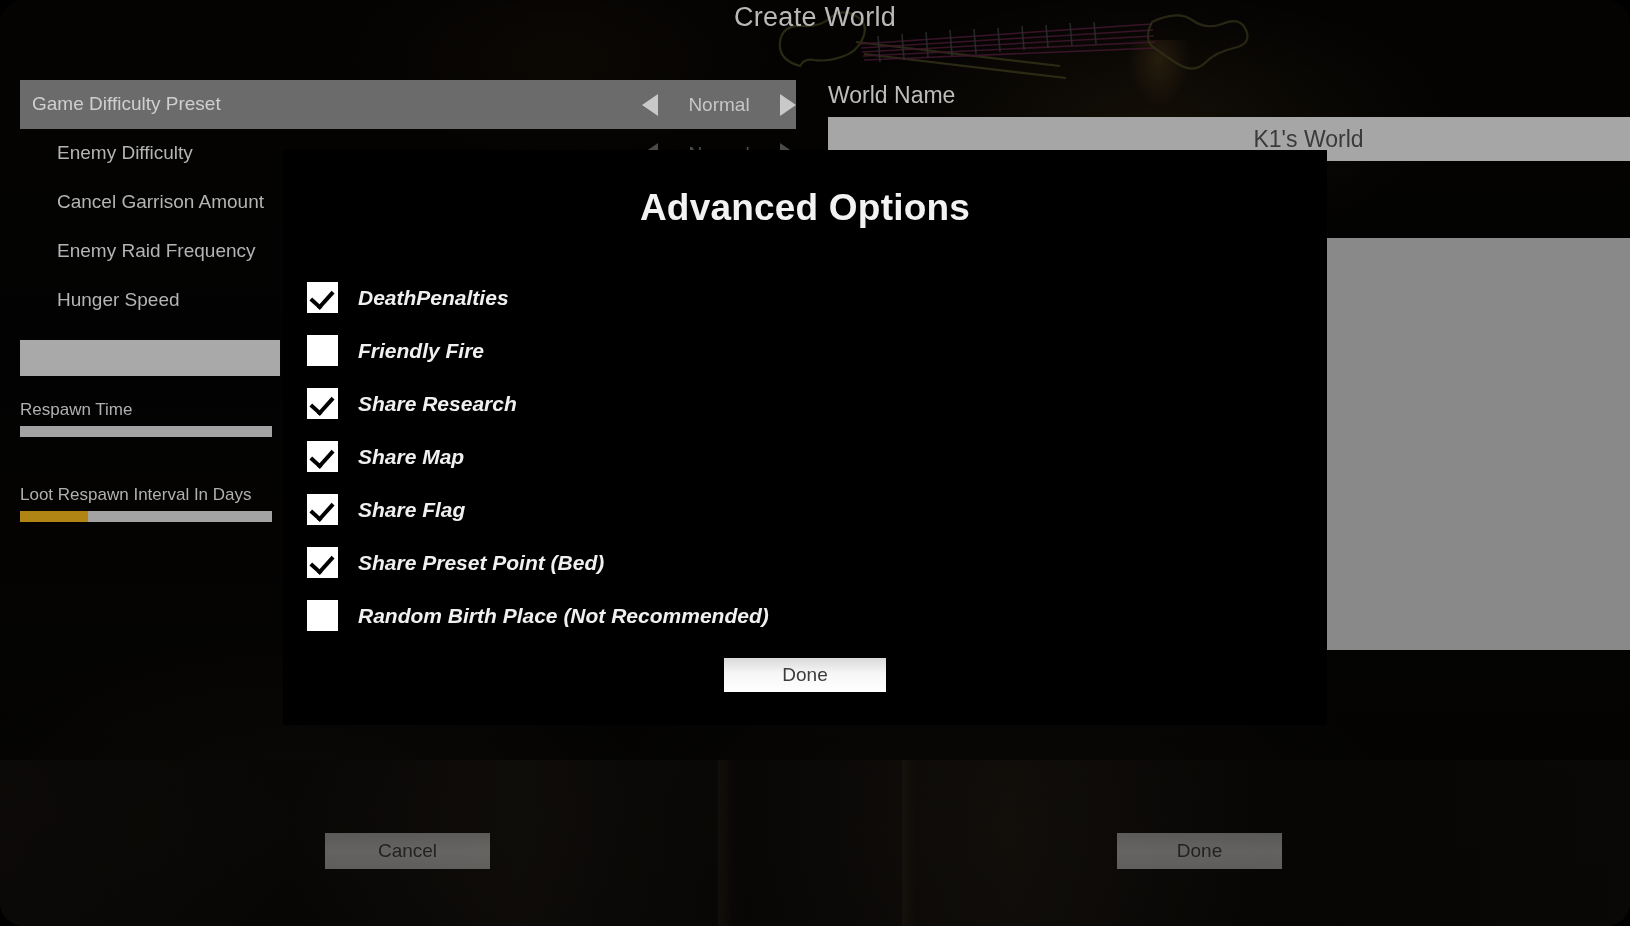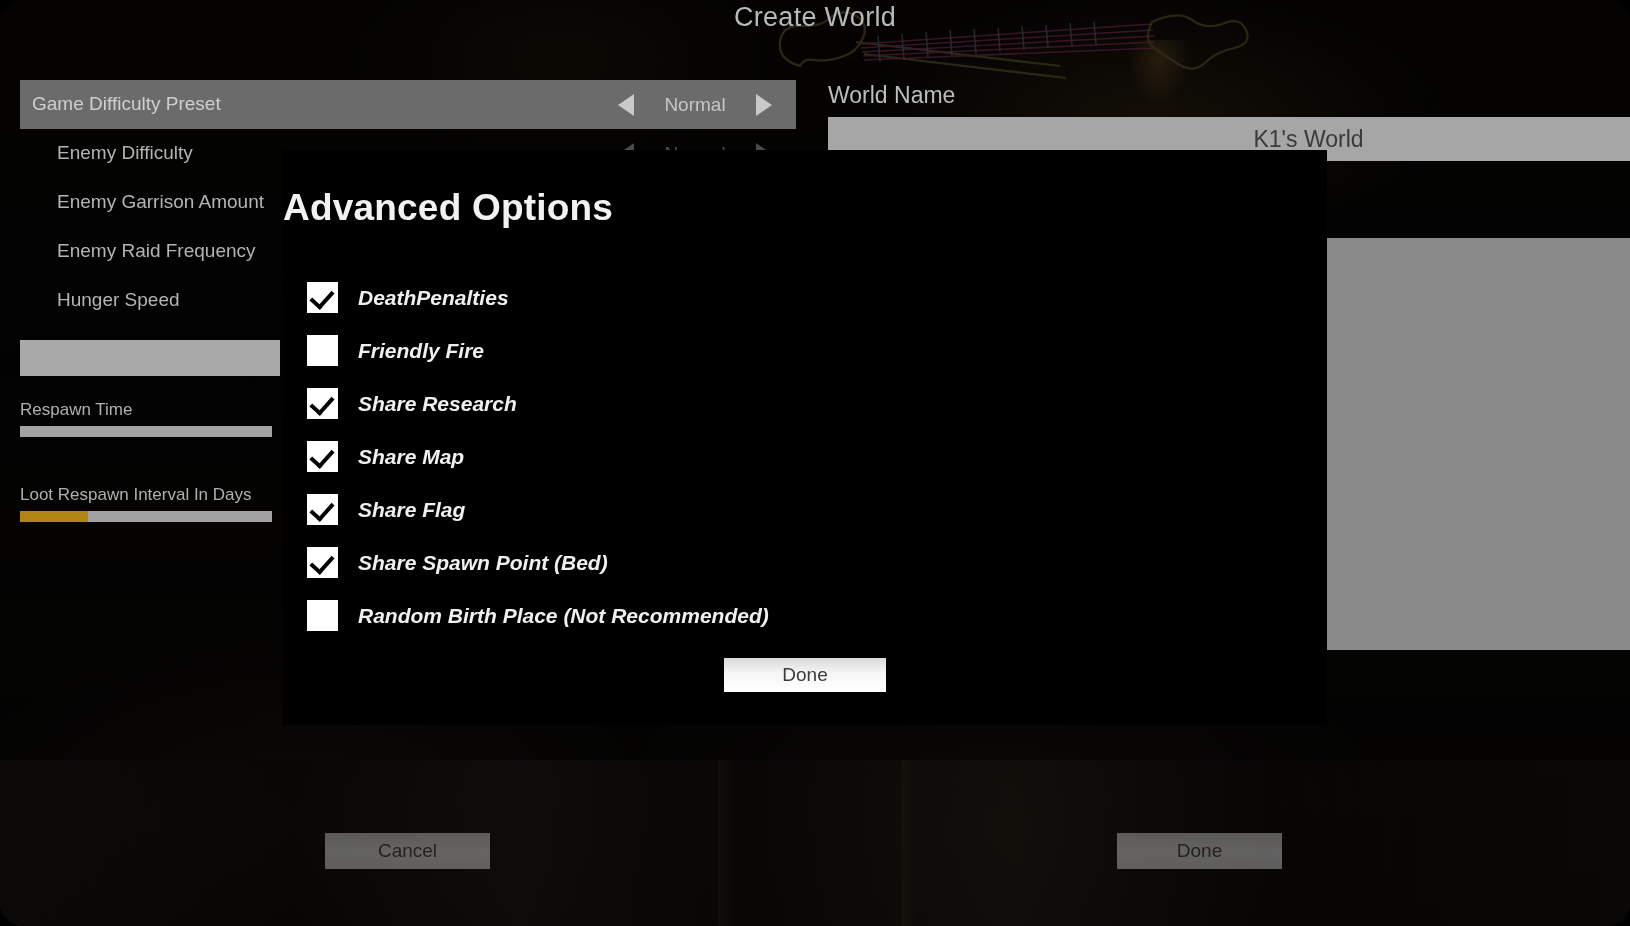--- a/index.html
+++ b/index.html
@@ -112,21 +112,21 @@
   }
   .setting-row .s-label {
     font-size: 19px;
     color: #b4b4b4;
     white-space: nowrap;
   }
   .setting-row.selected .s-label { color: #cfcfcf; padding-left: 2px;}
   .setting-row:not(.selected) .s-label { padding-left: 27px; }
   .spinner {
     position: absolute;
-    right: 24px; top: 50%;
+    right: 0; top: 50%;
     transform: translateY(-50%);
     display: flex;
     align-items: center;
     gap: 18px;
   }
   .arrow-l, .arrow-r {
     width: 0; height: 0;
     border-top: 11px solid transparent;
     border-bottom: 11px solid transparent;
   }
@@ -201,21 +201,21 @@
   }
 
   
   .modal {
     position: absolute;
     left: 283px; top: 150px;
     width: 1044px; height: 575px;
     background: #000000;
   }
   .modal-title {
-    text-align: left;
+    text-align: center;
     font-size: 37px;
     font-weight: bold;
     color: #f2f2f2;
     margin-top: 37px;
     letter-spacing: 0.2px;
   }
   .opt-list {
     margin-top: 42px;
     padding-left: 24px;
     font-style: italic;
@@ -349,21 +349,21 @@
     <div class="setting-row row-dim">
       <span class="s-label">Enemy Difficulty</span>
       <span class="spinner">
         <span class="arrow-l"></span>
         <span class="spin-val">Normal</span>
         <span class="arrow-r"></span>
       </span>
     </div>
 
     <div class="setting-row">
-      <span class="s-label">Enemy Garrison Amount</span>
+      <span class="s-label">Cancel Garrison Amount</span>
     </div>
 
     <div class="setting-row">
       <span class="s-label">Enemy Raid Frequency</span>
     </div>
 
     <div class="setting-row">
       <span class="s-label">Hunger Speed</span>
     </div>
   </div>
@@ -418,21 +418,21 @@
         <span class="opt-label">Share Map</span>
       </div>
 
       <div class="opt-row">
         <span class="cbox checked"></span>
         <span class="opt-label">Share Flag</span>
       </div>
 
       <div class="opt-row">
         <span class="cbox checked"></span>
-        <span class="opt-label">Share Spawn Point (Bed)</span>
+        <span class="opt-label">Share Preset Point (Bed)</span>
       </div>
 
       <div class="opt-row">
         <span class="cbox"></span>
         <span class="opt-label">Random Birth Place (Not Recommended)</span>
       </div>
     </div>
 
     <div class="modal-done-wrap">
       <button class="btn-light">Done</button>

